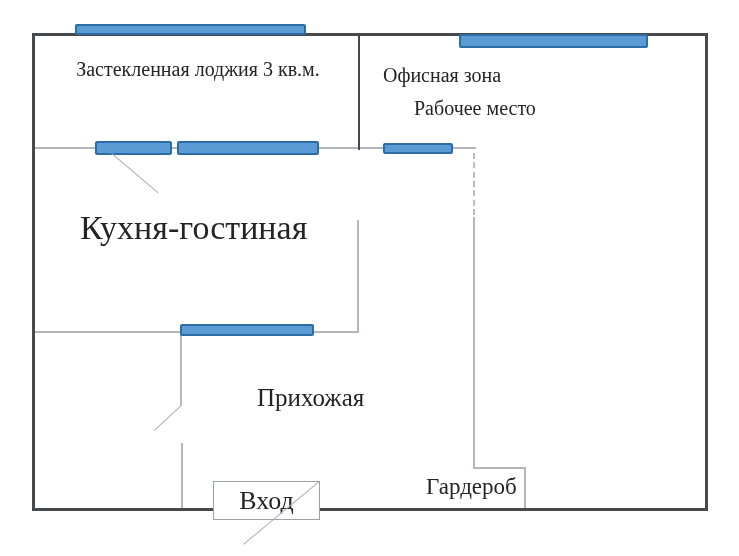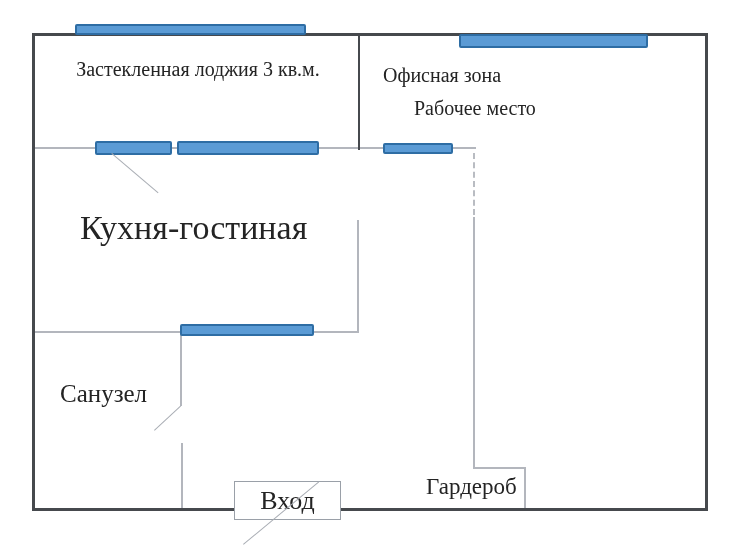--- a/index.html
+++ b/index.html
@@ -65,21 +65,20 @@
     position: absolute;
     left: 213px; top: 481px; width: 107px; height: 39px;
     background: #ffffff;
     border: 1.5px solid #9aa0a8;
     box-sizing: border-box;
     z-index: 5;
     display: flex;
     align-items: center;
     justify-content: center;
     font-size: 26px;
-    margin-left: 21px;
   }
 </style>
 </head>
 <body>
 
 <div id="canvas">
 
   <div class="wall" style="left:32px; top:33px; width:676px; height:3px;"></div>
   <div class="wall" style="left:32px; top:508px; width:676px; height:3px;"></div>
   <div class="wall" style="left:32px; top:33px; width:2.5px; height:478px;"></div>
@@ -105,20 +104,20 @@
   <div class="win" style="left:180px; top:324px; width:134px; height:12px;"></div>
 
   <div class="swing" style="left:112px; top:153px; width:61px; transform:rotate(40.3deg);"></div>
   <div class="swing" style="left:154px; top:430px; width:36px; transform:rotate(-42.7deg);"></div>
   <div class="swing" style="left:243px; top:544px; width:98px; transform:rotate(-39.6deg);"></div>
 
   <div class="label" id="loggia-label">Застекленная лоджия 3 кв.м.</div>
   <div class="label" id="office-label">Офисная зона</div>
   <div class="label" id="workplace-label">Рабочее место</div>
   <div class="label" id="kitchen-label">Кухня-гостиная</div>
-  <div class="label" id="bathroom-label">Санузел</div>
+  <div class="label" id="hallway-label">Прихожая</div>
   <div class="label" id="wardrobe-label">Гардероб</div>
 
   <div id="entrance-box">
     <span>Вход</span>
   </div>
 
 </div>
 
 </body></html>

